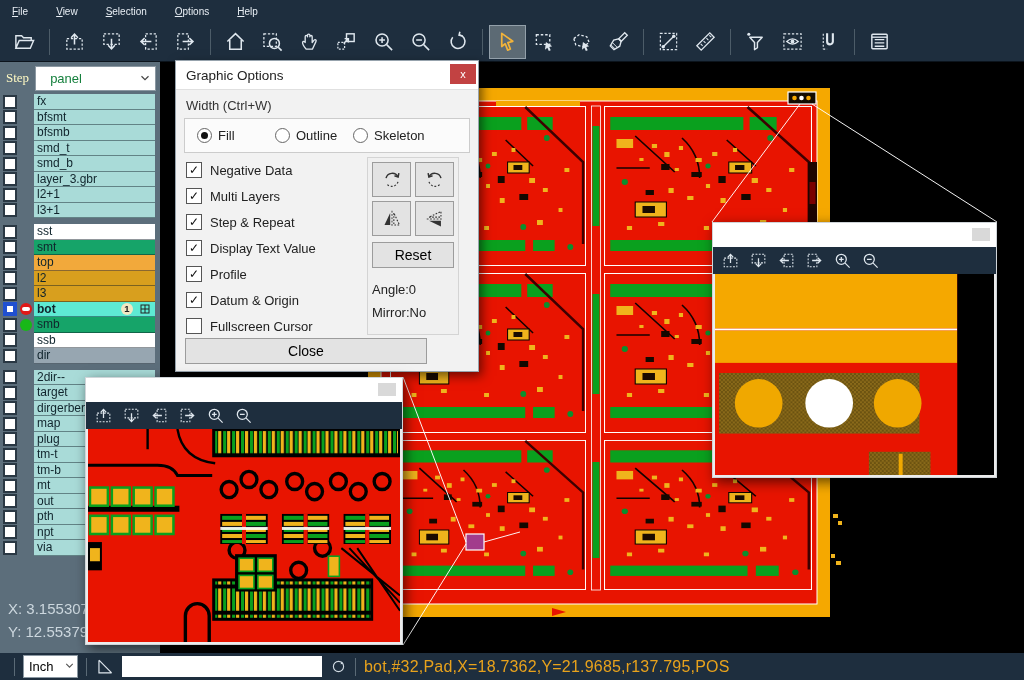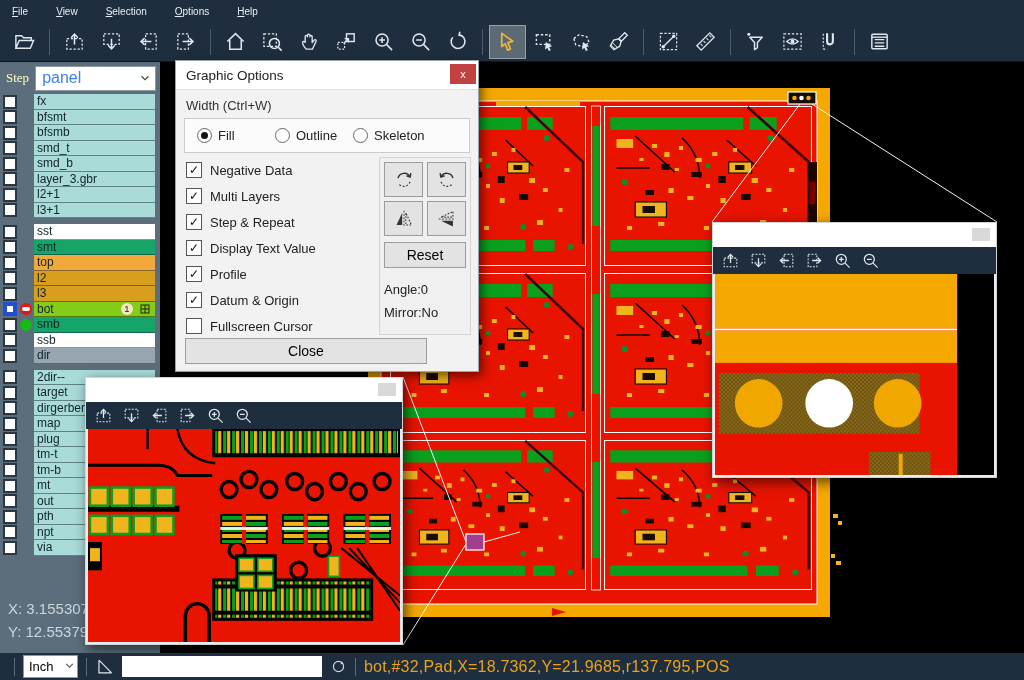--- a/index.html
+++ b/index.html
@@ -14,21 +14,21 @@
            display:flex;align-items:center;padding-left:6px;box-sizing:border-box;border-bottom:1px solid #0c141c;}
   .tbtn{width:35px;height:32px;display:flex;align-items:center;justify-content:center;color:#dfe7ee;border:1px solid transparent;}
   .tbtn svg{width:23px;height:23px;}
   .tbtn.active{background:#5c6a74;border:1px solid #93a0aa;color:#f2b33a;}
   .tsep{width:1px;height:26px;background:#4c5c68;margin:0 6px;}
   
   .sidebar{position:absolute;left:0;top:62px;width:160px;height:591px;background:#5c6e7b;box-sizing:border-box;}
   .step-row{height:32px;display:flex;align-items:center;padding:0 4px 0 6px;gap:6px;}
   .step-label{color:#fef9c3;font-size:13px;font-family:Liberation Serif, serif;}
   .step-select{flex:1;height:23px;background:#fff;border:1px solid #8b98a2;display:flex;align-items:center;
-               padding-left:6px;font-size:16px;color:#3b82f6;position:relative;}
+               padding-left:14px;font-size:13px;color:#15803d;position:relative;}
   .step-select svg{position:absolute;right:3px;top:4px;width:14px;height:14px;color:#444;}
   .lrow{height:15.5px;display:flex;align-items:center;}
   .lgap{height:6px;}
   .lchk{width:10px;height:10px;background:#fff;border:2px solid #2a3844;margin-left:3px;flex:none;position:relative;}
   .lchk.active{background:#2050d0;border-color:#2050d0;}
   .lchk.active::after{content:"";position:absolute;inset:2px;background:#fff;}
   .ldot-slot{width:17px;display:flex;justify-content:center;flex:none;}
   .ldot{width:12px;height:12px;border-radius:50%;position:relative;}
   .ldot-stripe{position:absolute;left:2px;top:4px;width:8px;height:4px;background:#fff;border-radius:2px;}
   .lname{flex:1;height:14.5px;margin-right:5px;font-size:12px;color:#10242c;display:flex;align-items:center;
@@ -50,21 +50,21 @@
              font-size:11px;display:flex;align-items:center;justify-content:center;}
   .dlg-width{margin:8px 0 5px 10px;color:#333;}
   .radio-group{margin:0 8px;height:33px;border:1px solid #ccc;background:#fbfbfb;display:flex;align-items:center;padding-left:12px;gap:0;}
   .radio{display:flex;align-items:center;gap:6px;width:78px;}
   .rdot{width:13px;height:13px;border-radius:50%;border:1px solid #666;background:#fff;position:relative;flex:none;}
   .rdot.sel::after{content:"";position:absolute;inset:3px;border-radius:50%;background:#111;}
   .dchk-col{position:absolute;left:10px;top:96px;width:150px;}
   .dchk{display:flex;align-items:center;gap:8px;height:26px;}
   .dbox{width:14px;height:14px;border:1px solid #555;background:#fff;flex:none;display:flex;align-items:center;justify-content:center;font-size:12px;color:#111;}
   .dbox.checked::after{content:"\2713";}
-  .dlg-right{position:absolute;right:7px;top:96px;width:92px;height:178px;border:1px solid #d4d4d4;background:#f0f0f0;box-sizing:border-box;padding:4px;}
+  .dlg-right{position:absolute;right:19px;top:96px;width:92px;height:178px;border:1px solid #d4d4d4;background:#f0f0f0;box-sizing:border-box;padding:4px;}
   .rot-grid{display:grid;grid-template-columns:39px 39px;gap:4px;color:#333;}
   .rbtn{width:39px;height:35px;background:#e3e3e3;border:1px solid #9c9c9c;display:flex;align-items:center;justify-content:center;box-sizing:border-box;}
   .rbtn svg{width:22px;height:22px;}
   .reset-btn{margin-top:6px;width:82px;height:26px;background:#e3e3e3;border:1px solid #9c9c9c;font-size:14px;
              font-family:"Liberation Sans",sans-serif;}
   .dlg-angle{margin-top:10px;line-height:1.8;color:#222;}
   .close-btn{position:absolute;left:9px;bottom:7px;width:242px;height:26px;background:#e3e3e3;border:1px solid #9c9c9c;
              font-size:14px;font-family:"Liberation Sans",sans-serif;}
   
   .floatwin{position:absolute;background:#fff;box-shadow:3px 4px 12px rgba(0,0,0,.6);border:1px solid #cfd4d8;box-sizing:border-box;}
@@ -594,21 +594,21 @@
             </span>
           </div>
 
           <div class="lrow">
             <span class="lchk active"></span>
             <span class="ldot-slot">
               <span class="ldot" style="background: rgb(224, 24, 24);">
                 <span class="ldot-stripe"></span>
               </span>
             </span>
-            <span class="lname" style="background: #84cc16;">
+            <span class="lname" style="background: #5eead4; font-weight: bold;">
               <span>bot</span>
               <span class="lbadge">1</span>
               <span class="lgrid"><svg>
                   <use href="#i-grid"></use>
                 </svg></span>
             </span>
           </div>
 
           <div class="lrow">
             <span class="lchk"></span>

